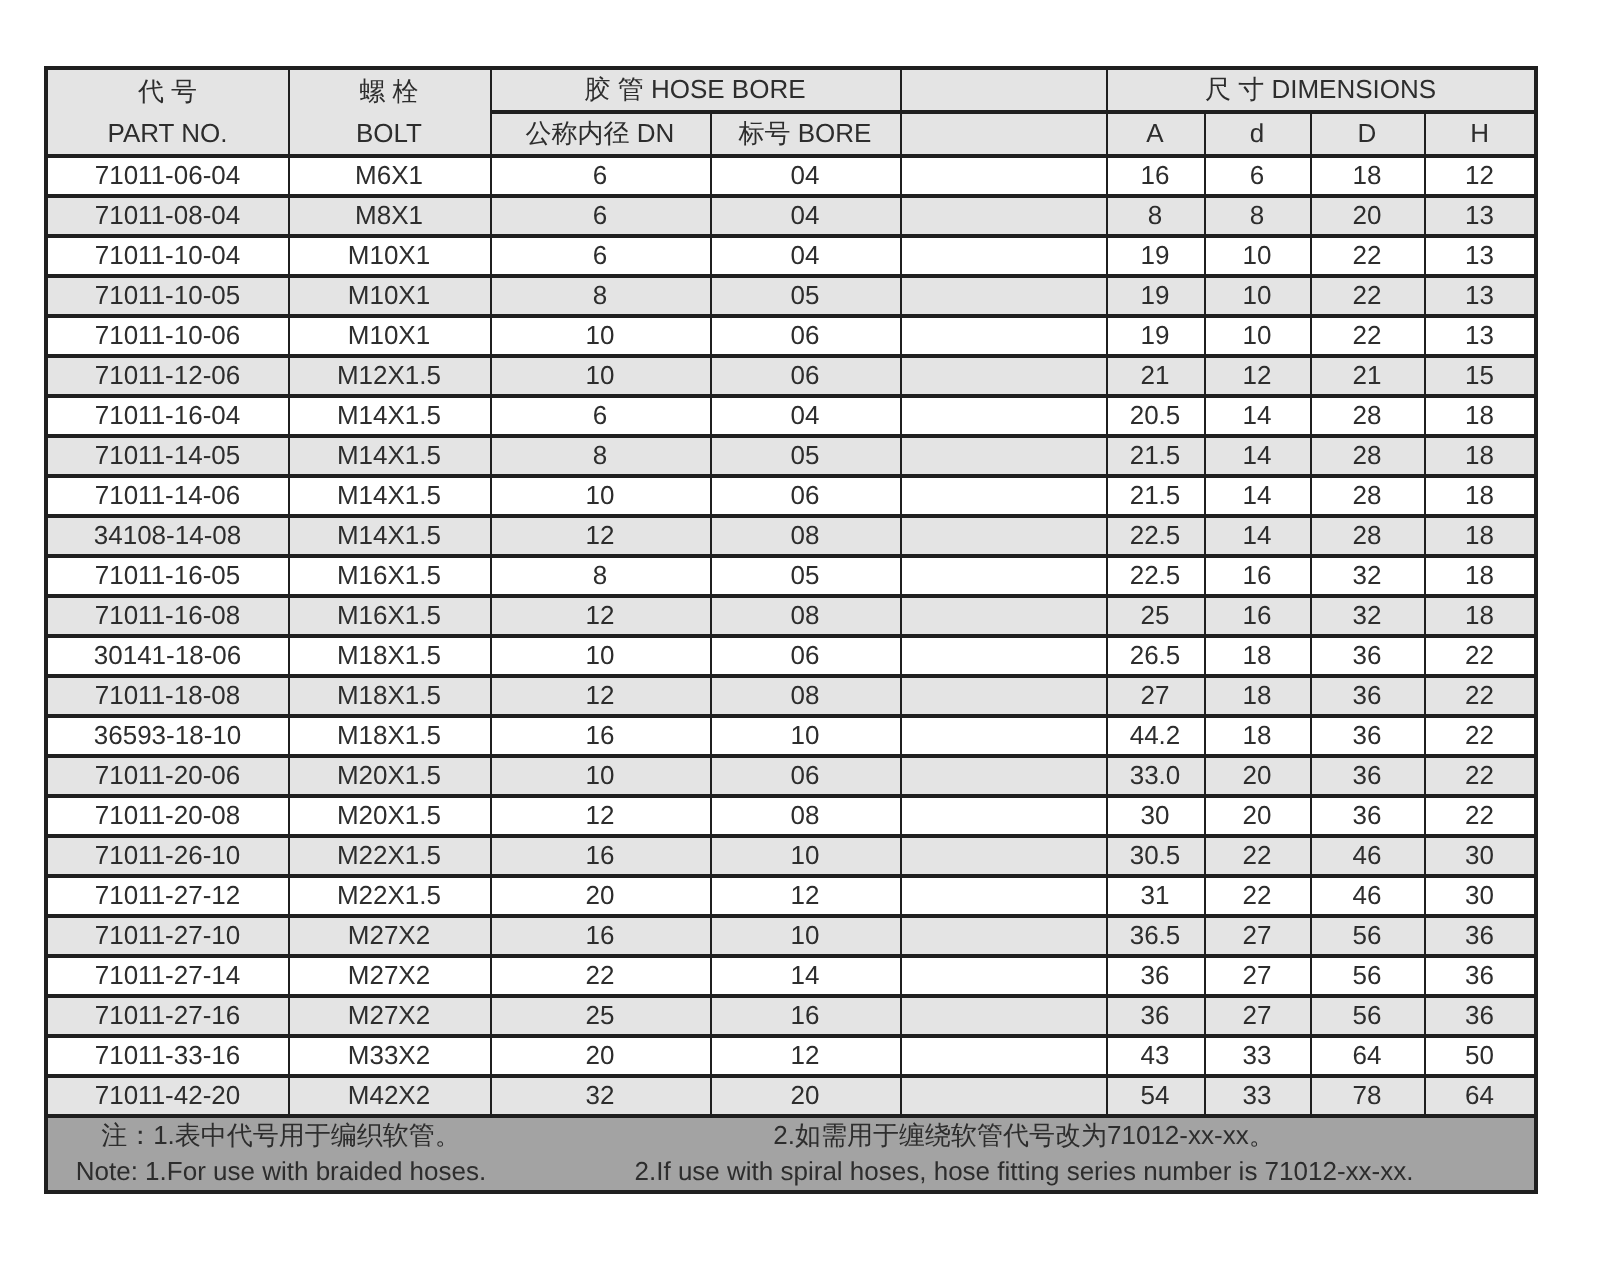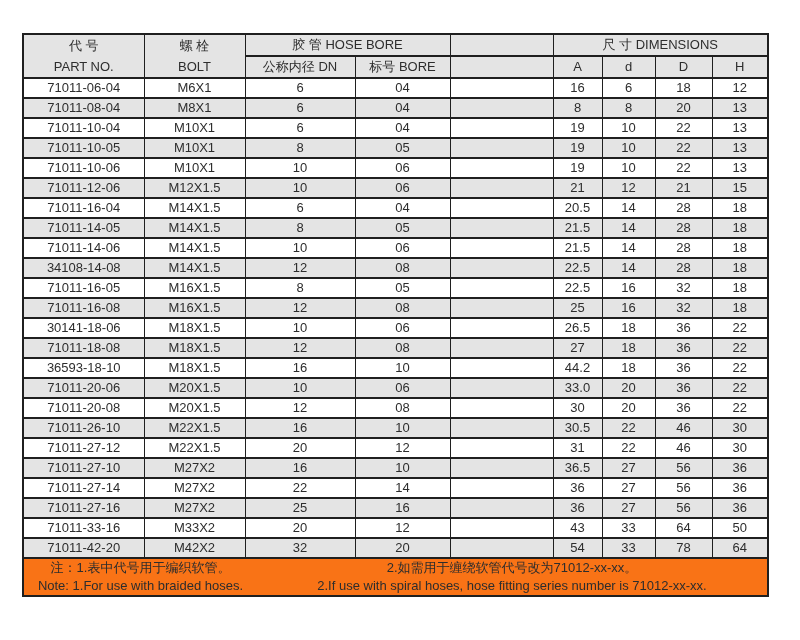--- a/index.html
+++ b/index.html
@@ -57,21 +57,21 @@
   tbody td {
     height: 18px;
     line-height: 18px;
     background: #ffffff;
   }
   tbody tr.shaded td {
     background: var(--shaded-bg, #e4e4e4);
   }
   tfoot td {
     text-align: left;
-    background: #f97316;
+    background: #a3a3a3;
     padding: 3px 4px 4px 4px;
     white-space: normal;
   }
   .note-line {
     display: flex;
     align-items: baseline;
     line-height: 18px;
     font-size: 13px;
   }
   .note-first {

